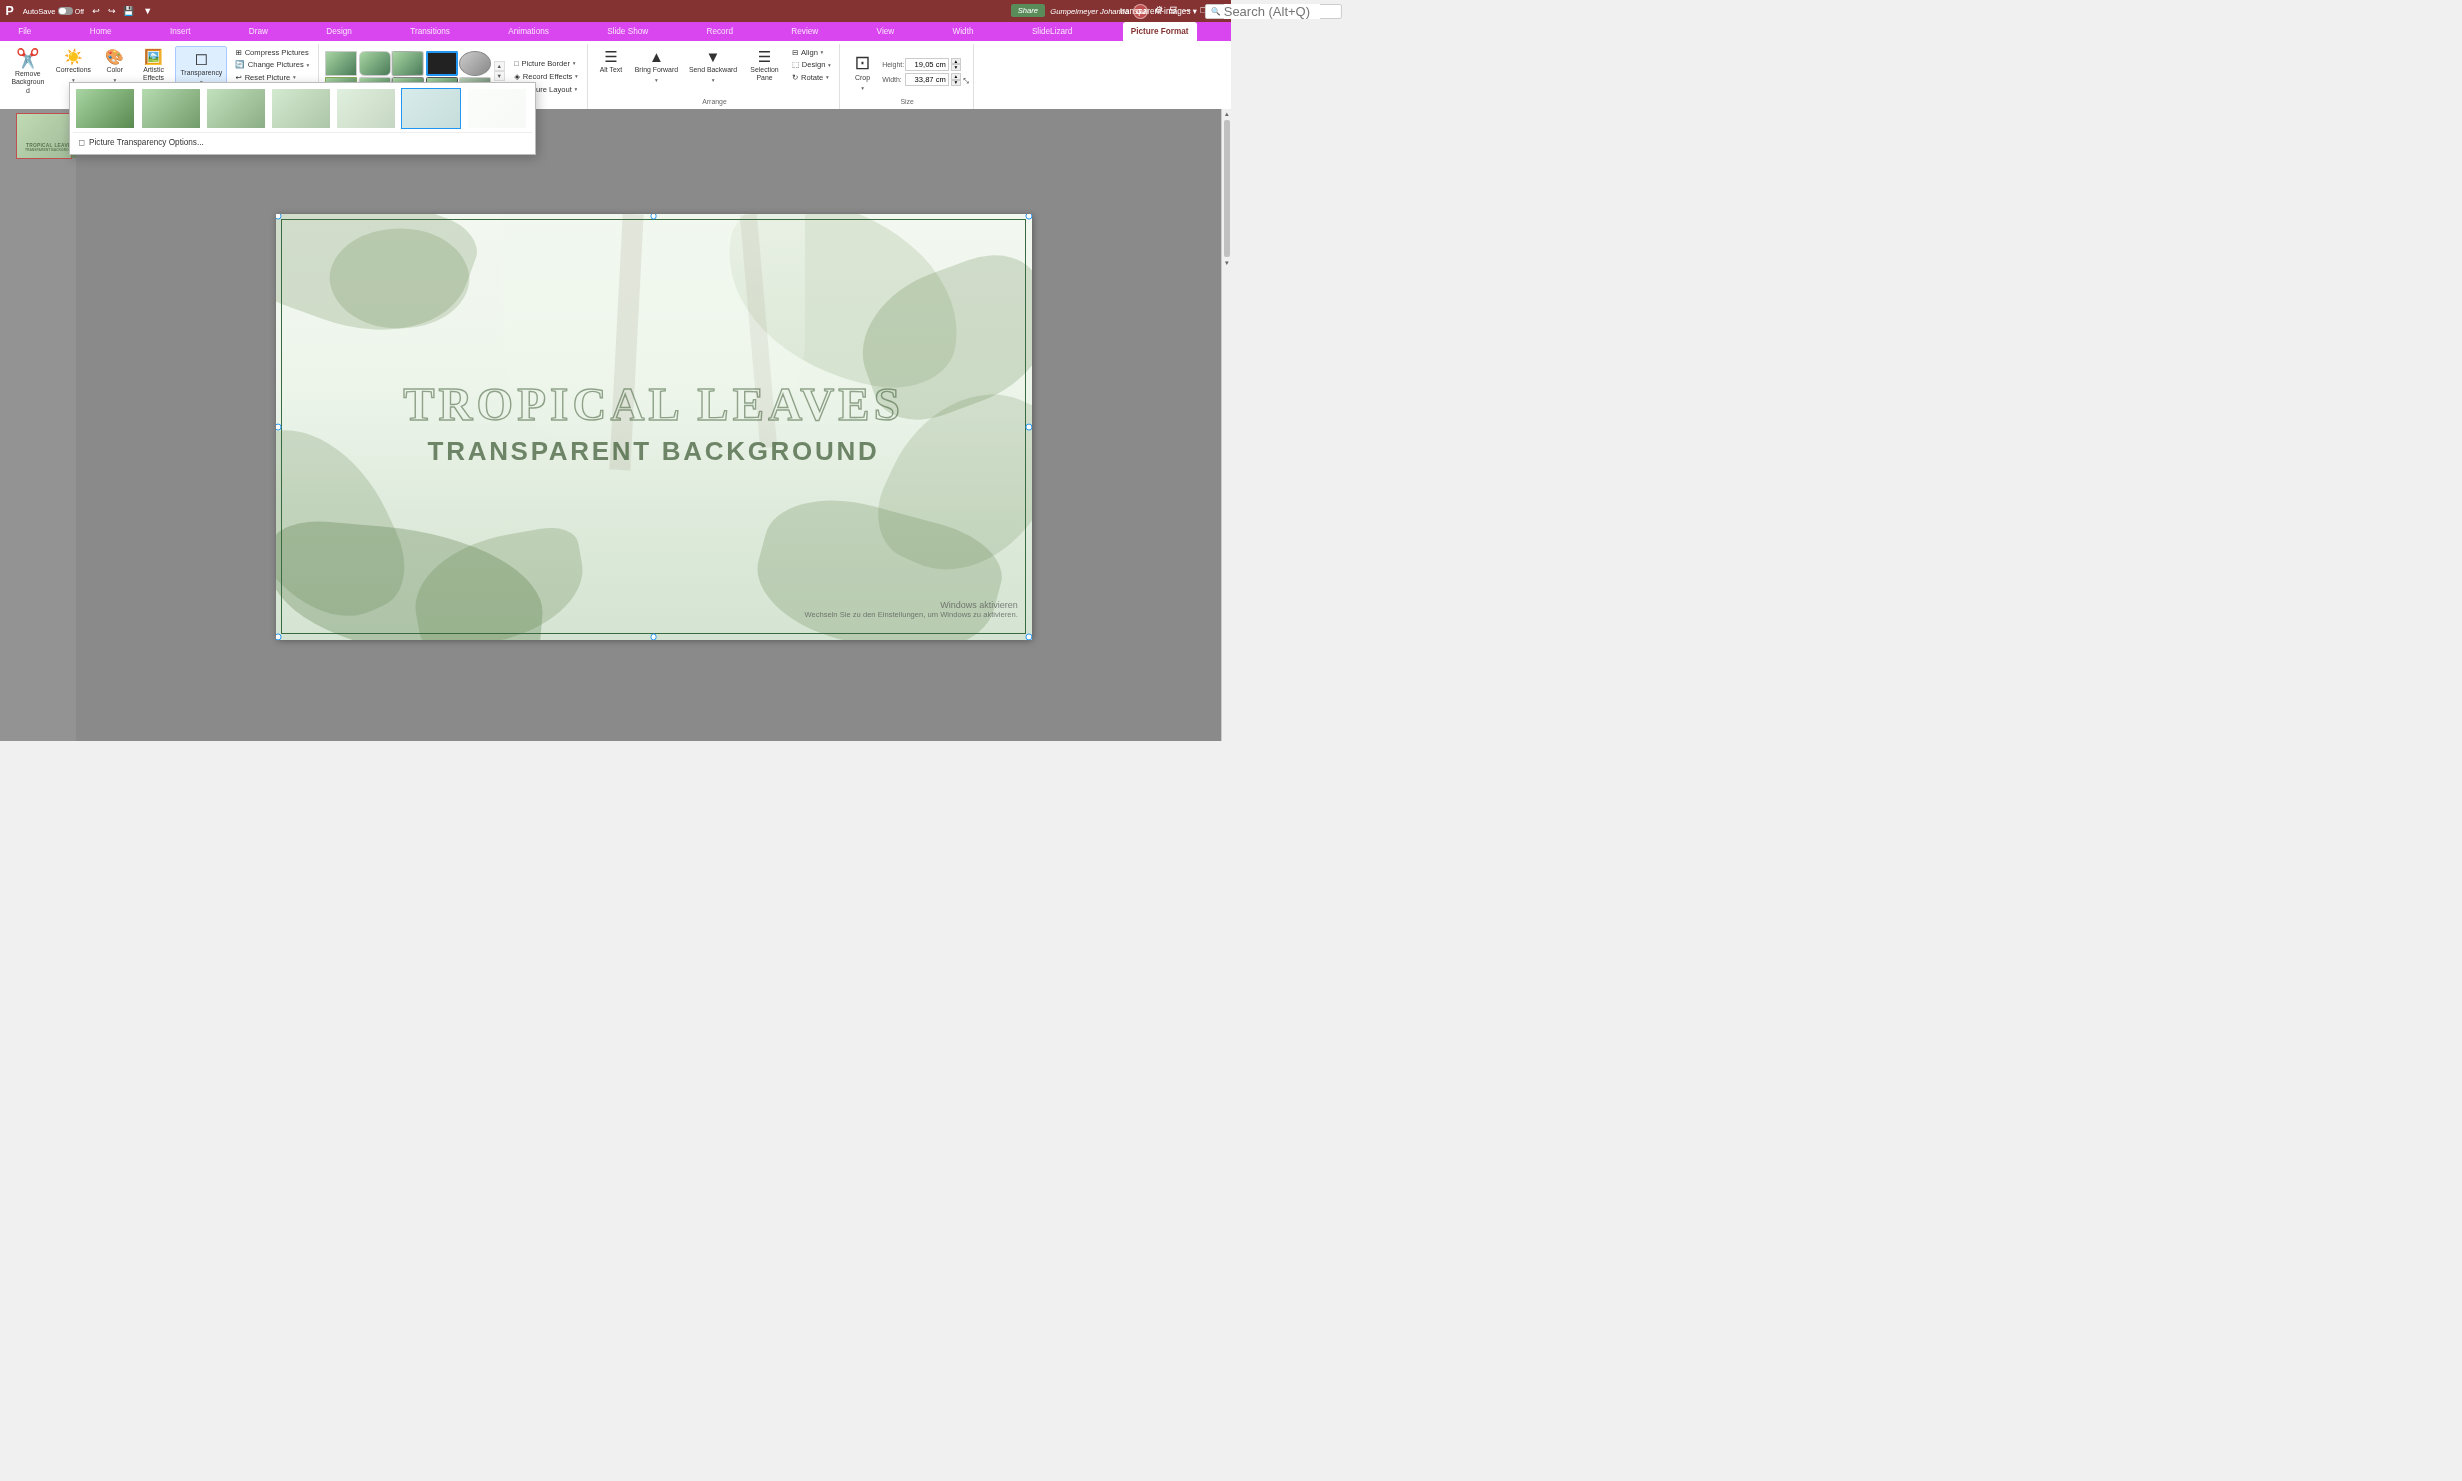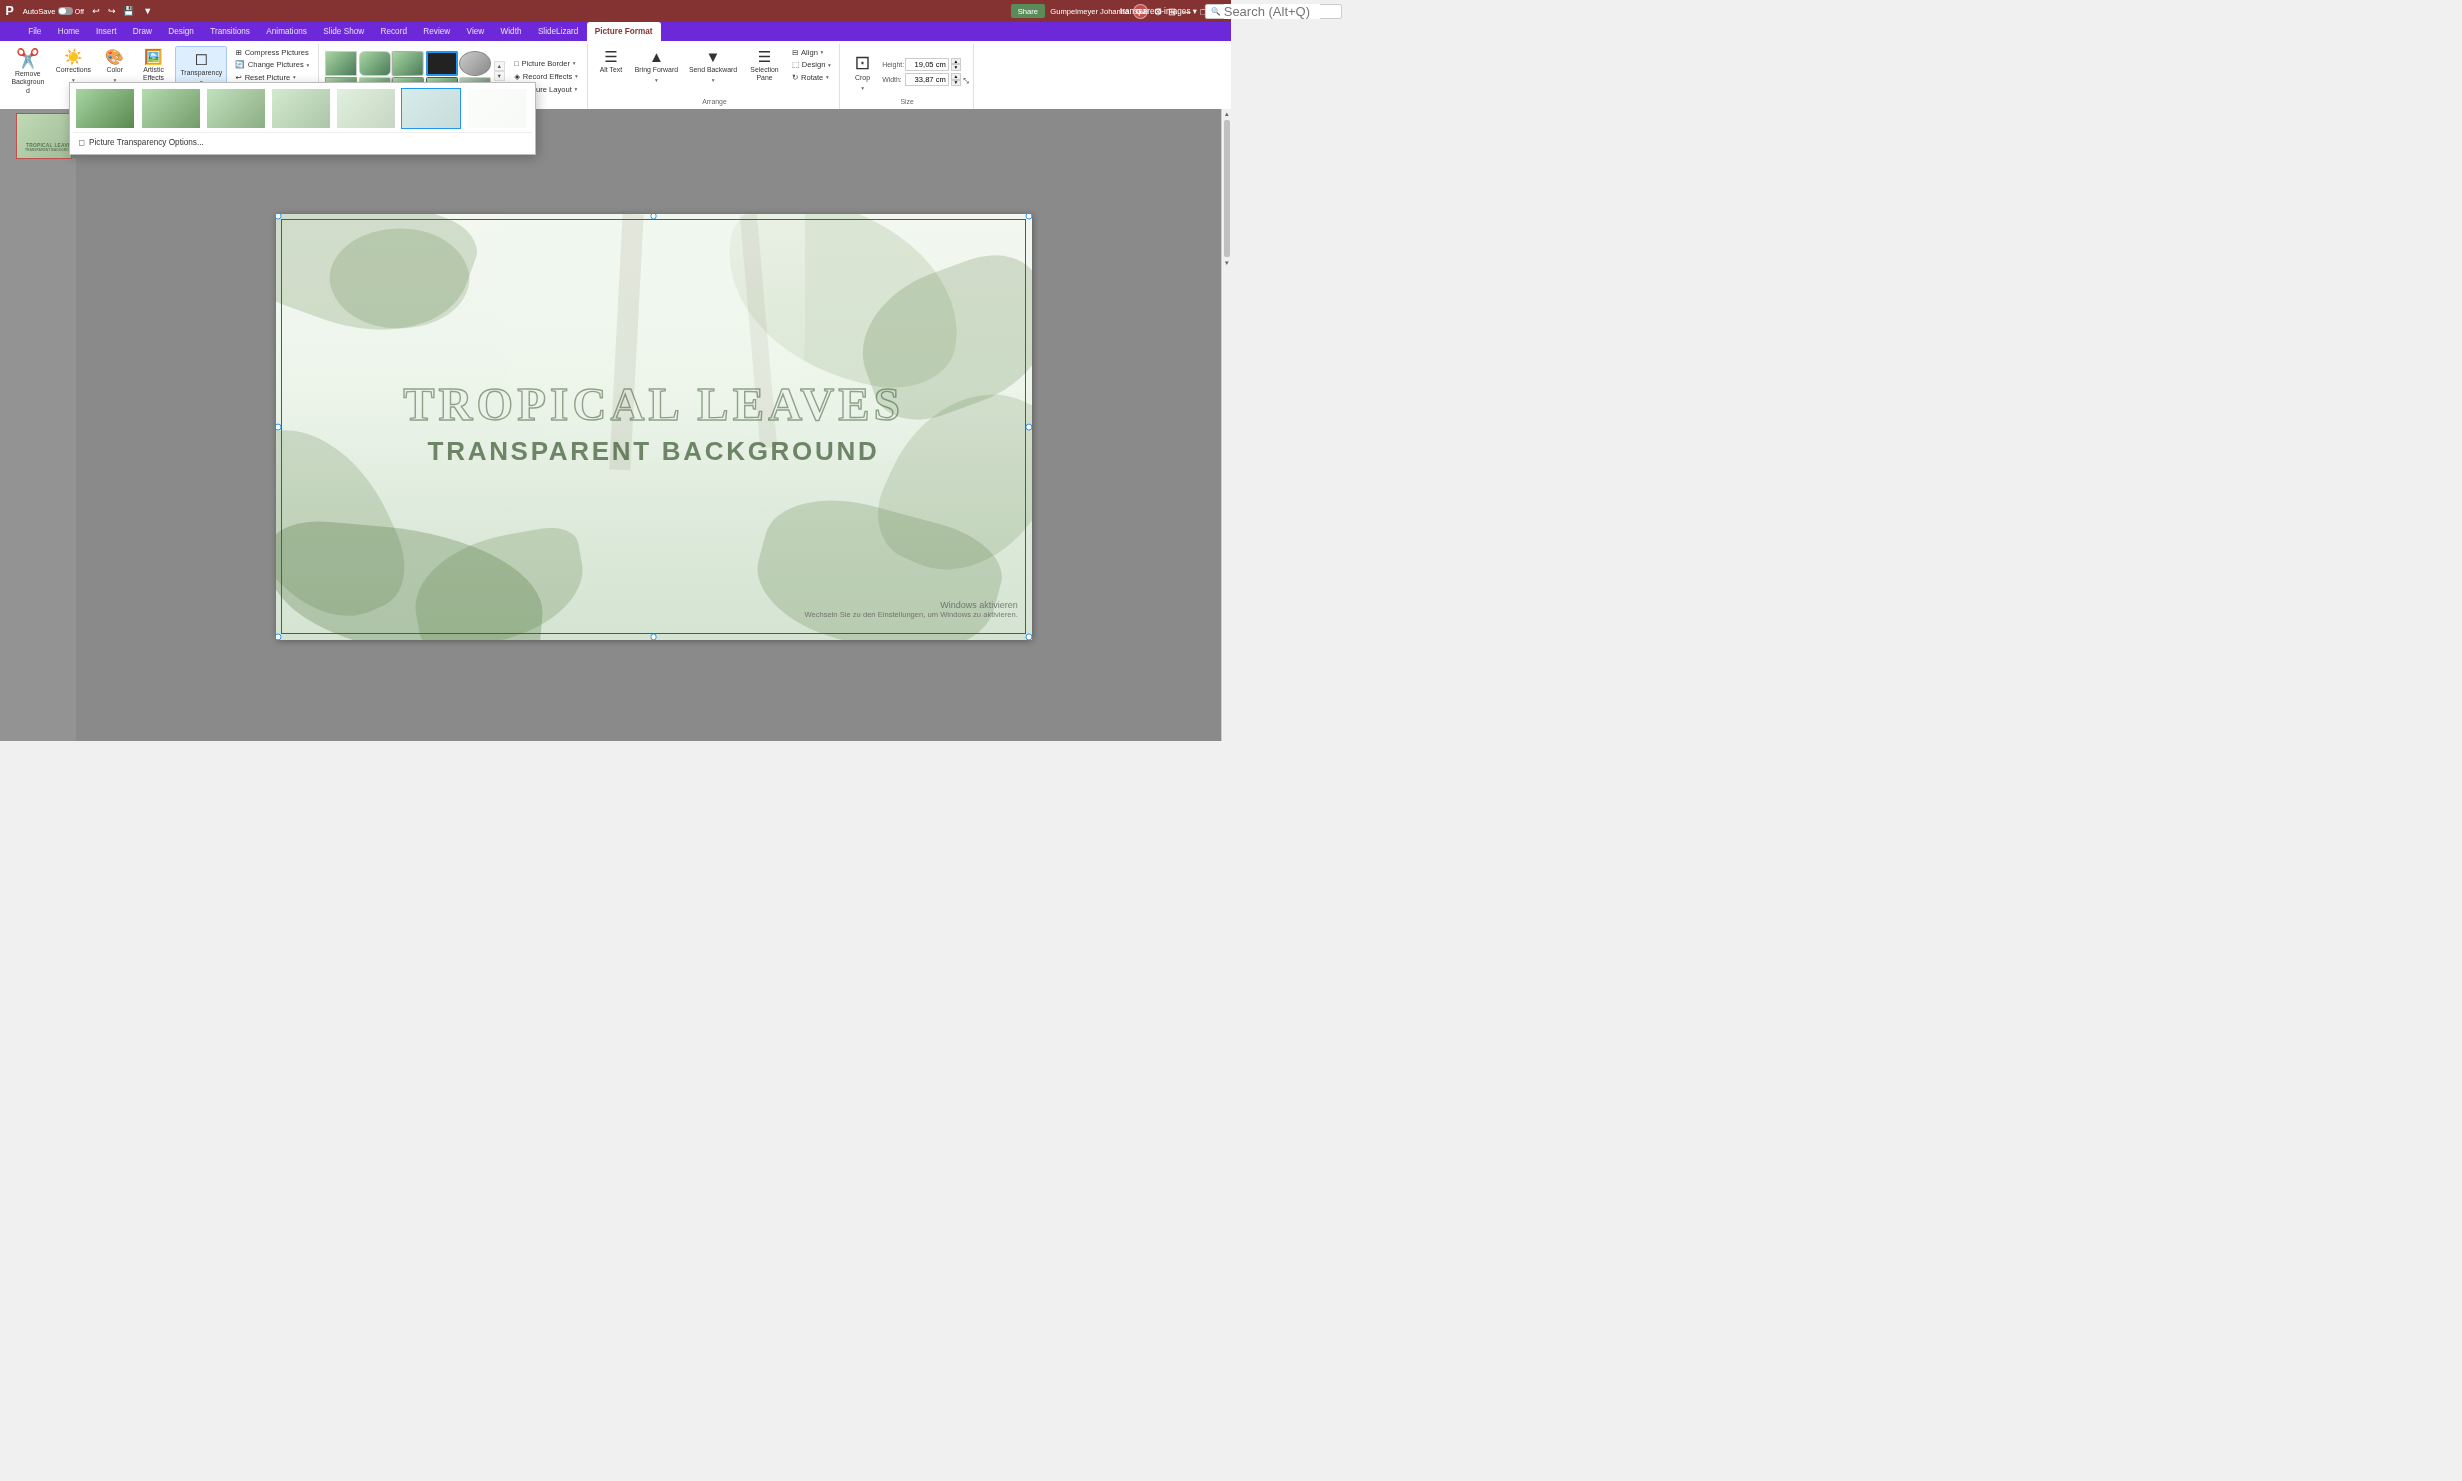--- a/index.html
+++ b/index.html
@@ -13,24 +13,25 @@
       align-items: center;
       justify-content: space-between;
       padding: 0 5.5px;
       color: white;
       font-size: 8.2px;
     }
     #title-bar-left { display: flex; align-items: center; gap: 4.1px; }
     #title-bar-right { display: flex; align-items: center; gap: 5.5px; margin-left: auto; }
     .window-btn { width: 11px; height: 11px; display: flex; align-items: center; justify-content: center; cursor: pointer; font-size: 9.6px; }
     #ribbon-tabs {
-      background: #6d28d9;
-      display: flex;
-      padding: 0 20px;
+      background: #d946ef;
+      display: flex;
+      padding: 0 10px;
       height: 19px;
+      gap: 42px;
     }
     .ribbon-tab {
       padding: 2.7px 8.2px;
       font-size: 8.2px;
       color: rgba(255,255,255,0.85);
       cursor: pointer;
       display: flex;
       align-items: center;
       border-radius: 2.7px 2.7px 0 0;
     }
@@ -429,21 +430,21 @@
   <div style="position:absolute;left:50%;transform:translateX(-50%);display:flex;align-items:center;gap:8.2px;">
     <span style="font-size:8.2px;color:white;">
       <span>transparent-images</span> ▾
     </span>
     <div id="search-bar">
       <span style="font-size:7.6px;color:#888;">🔍</span>
       <input type="text" style="border: none; outline: none; font-size: 13px; color: rgb(51, 51, 51); width: 96px;" placeholder="Search (Alt+Q)">
     </div>
   </div>
 
-  <div id="title-bar-right" style="display:flex;align-items:center;gap:5.5px;">
+  <div id="title-bar-right" style="display:flex;align-items:flex-start;gap:5.5px;font-style:italic;">
     <span style="background:#5a8c5a;color:white;font-size:7.6px;padding:2.1px 6.9px;border-radius:2.1px;cursor:pointer;">Share</span>
     <div id="user-info">
       <span style="font-size:7.6px;color:white;">Gumpelmeyer Johanna</span>
       <div class="user-avatar">
         <span>GJ</span>
       </div>
     </div>
     <span style="color:white;font-size:9.6px;cursor:pointer;">⚙</span>
     <span style="color:white;font-size:9.6px;cursor:pointer;">⊟</span>
     <span class="window-btn" style="color:white;">─</span>

